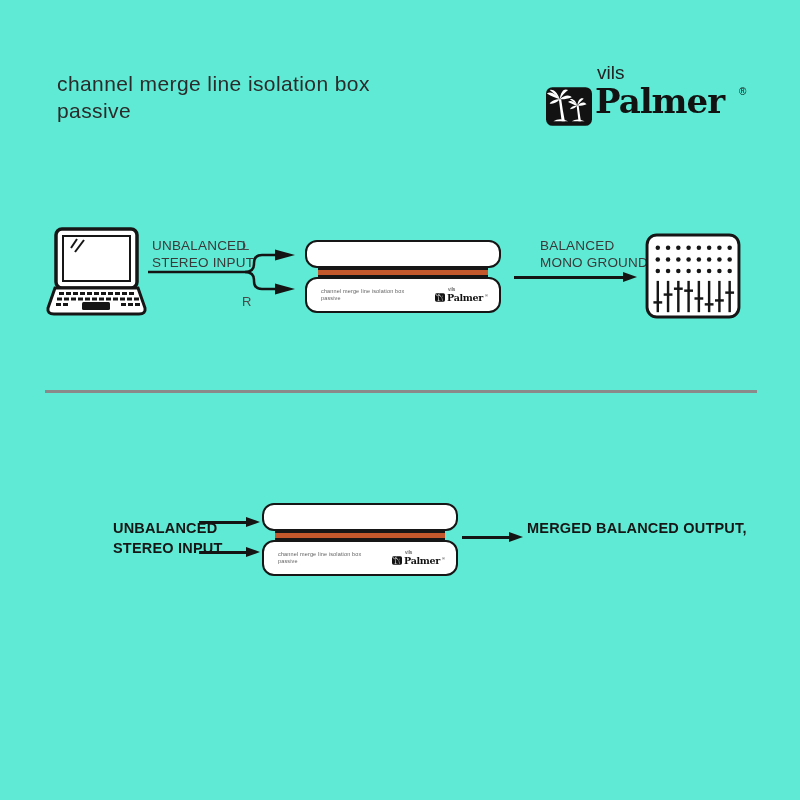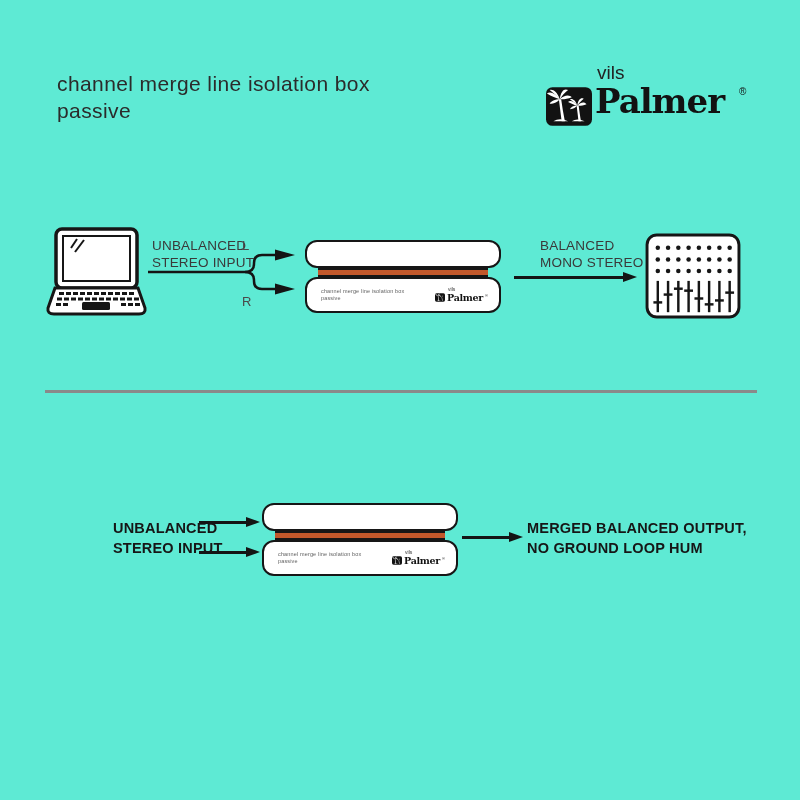--- a/index.html
+++ b/index.html
@@ -167,21 +167,21 @@
           </svg>
           <span class="mini-word">Palmer</span>
           <span class="mini-reg">®</span>
         </span>
       </div>
     </div>
   </div>
 
   <div class="flow-label" style="left:540px;top:237px;">
     <div>BALANCED</div>
-    <div>MONO STEREO</div>
+    <div>MONO GROUND</div>
   </div>
   <div class="arrow" style="left:514px;top:276px;width:110px;"></div>
 
   <svg class="icon-abs" style="left:644px;top:232px;" width="98" height="88" viewBox="0 0 100 90">
     <rect x="3" y="3" width="94" height="84" rx="10" fill="#fff" stroke="#161616" stroke-width="3"></rect>
     <g fill="#161616">
       <circle cx="14" cy="16" r="2.3"></circle>
         <circle cx="24.5" cy="16" r="2.3"></circle>
         <circle cx="35" cy="16" r="2.3"></circle>
         <circle cx="45.5" cy="16" r="2.3"></circle>
@@ -260,18 +260,17 @@
             </g>
           </svg>
           <span class="mini-word">Palmer</span>
           <span class="mini-reg">®</span>
         </span>
       </div>
     </div>
   </div>
 
   <div class="arrow" style="left:462px;top:536px;width:48px;"></div>
-  <div class="flow-label-bold" style="left:527px;top:518px;">
+  <div class="flow-label-bold" style="left:527px;top:518px;text-align:right;">
     <div>MERGED BALANCED OUTPUT,</div>
-    <div>NO GROUND LOOP HUM</div>
   </div>
 
 </div>
 
 </body></html>

